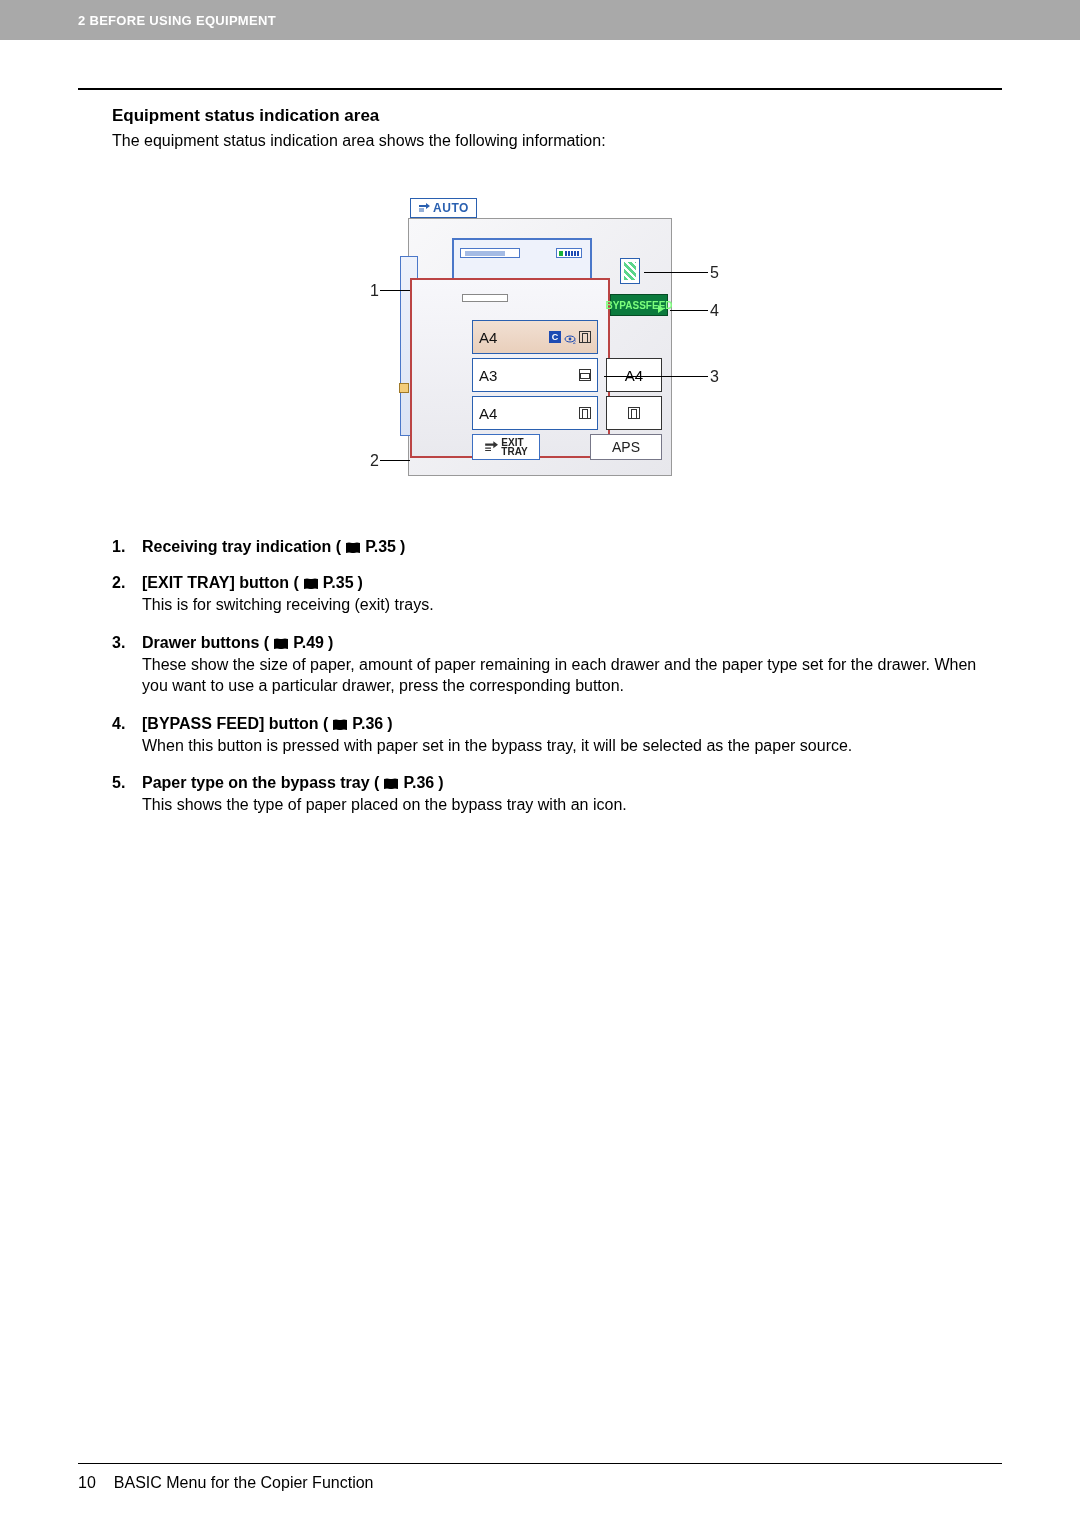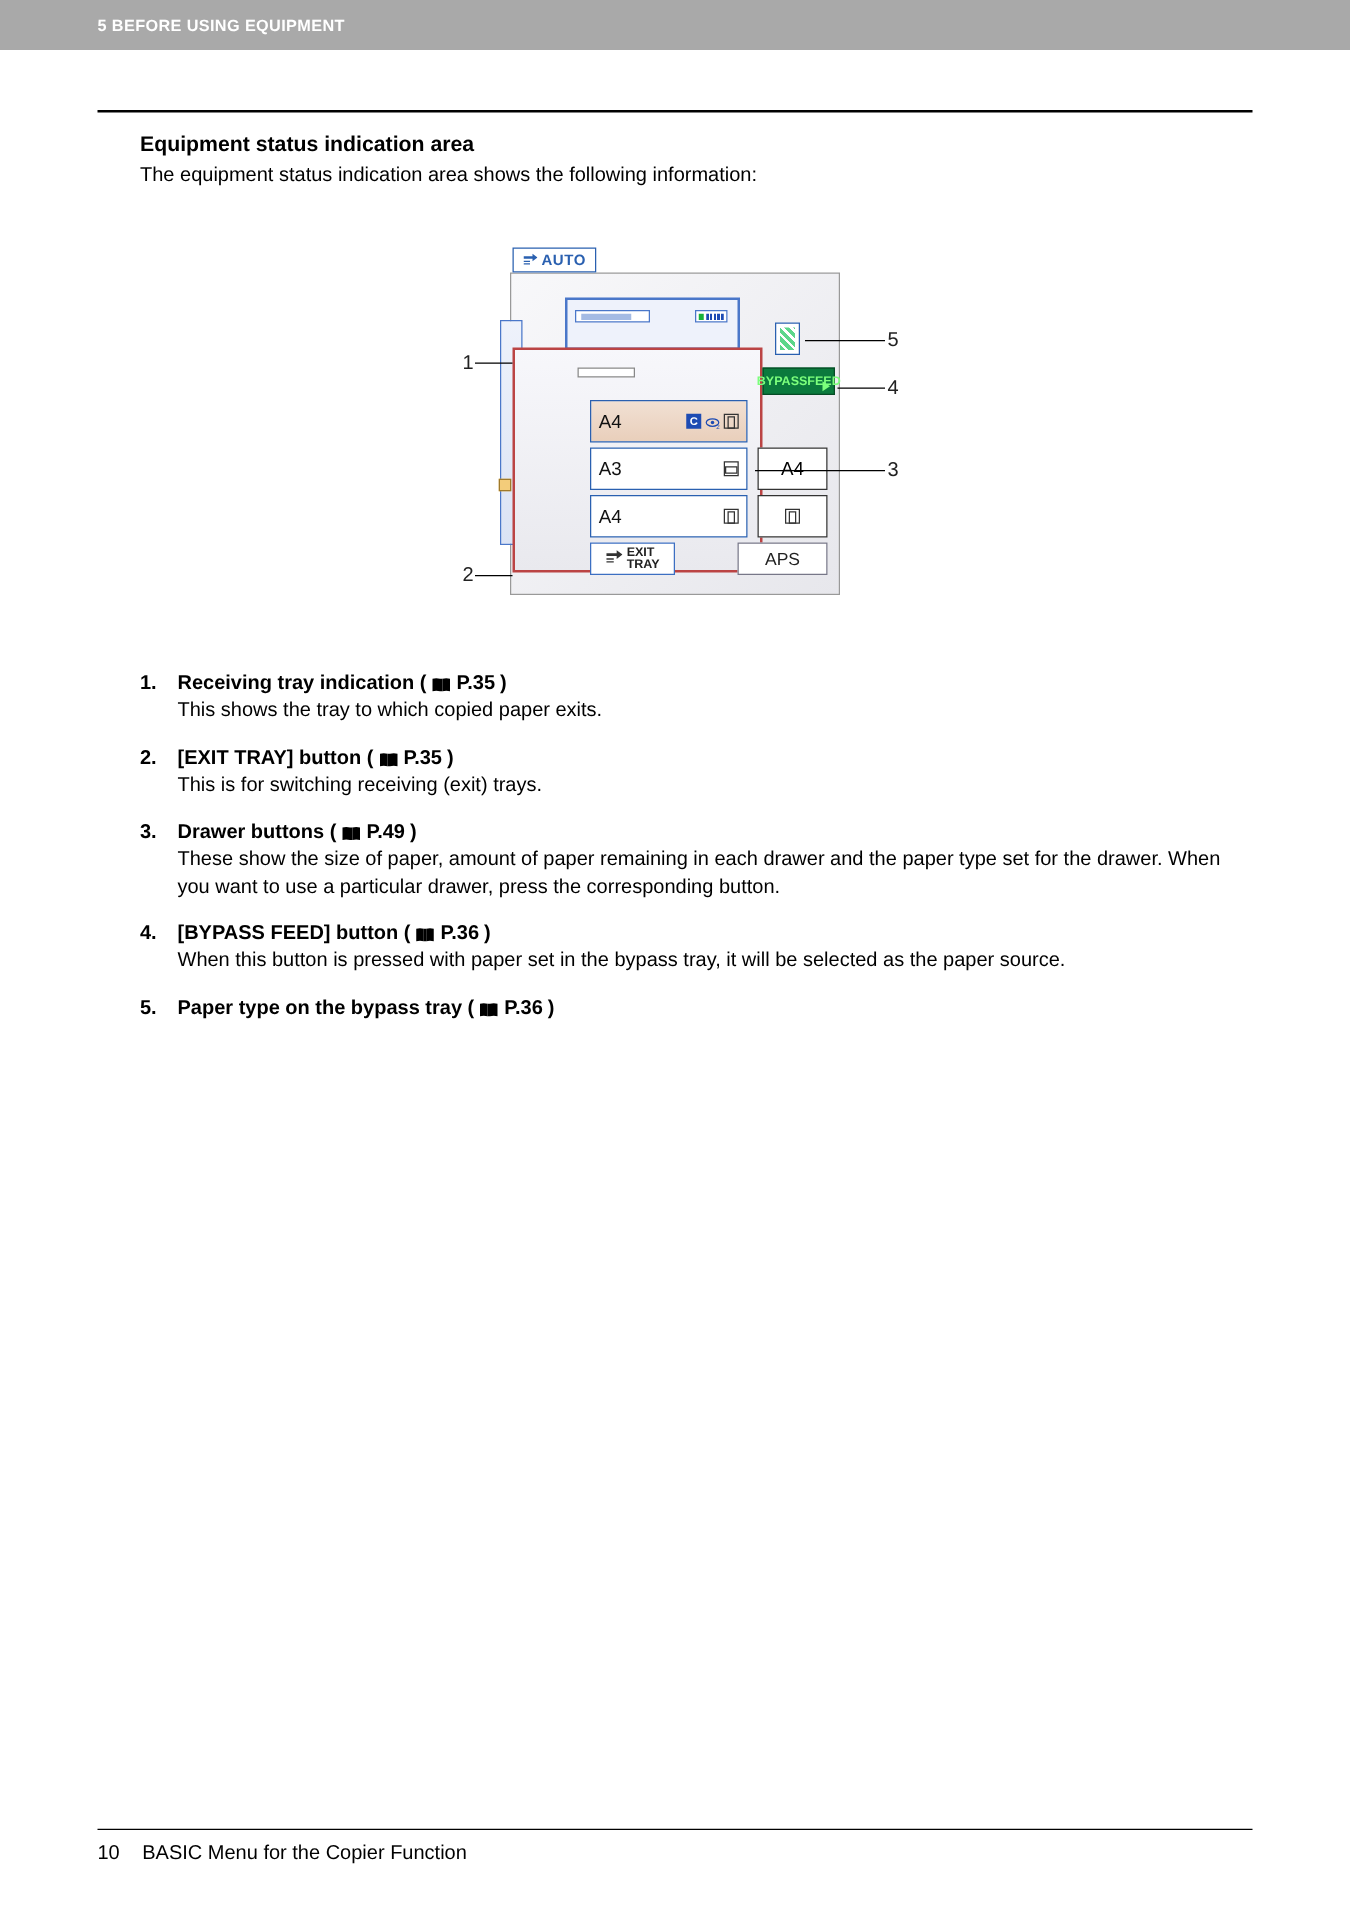--- a/index.html
+++ b/index.html
@@ -222,21 +222,21 @@
     display: flex;
     gap: 18px;
     align-items: baseline;
   }
   .footer .pg { font-size: 16px; }
 </style>
 </head>
 <body>
 
 <div class="header-bar">
-  <span>5 BEFORE USING EQUIPMENT</span>
+  <span>2 BEFORE USING EQUIPMENT</span>
 </div>
 
 <div class="content">
   <hr class="top-rule">
   <div class="section-title">Equipment status indication area</div>
   <div class="section-intro">The equipment status indication area shows the following information:</div>
 
   <div class="diagram-wrap">
     <div class="diagram">
       <div class="panel"></div>
@@ -328,21 +328,20 @@
             <span>Receiving tray indication (</span>
             <span class="book-icon">
               <svg viewBox="0 0 16 12">
                 <path d="M1 1 Q4 0 7 1 L7 11 Q4 10 1 11 Z M9 1 Q12 0 15 1 L15 11 Q12 10 9 11 Z" fill="#000"></path>
                 <rect x="7" y="1" width="2" height="10" fill="#000"></rect>
               </svg>
             </span>
             <span class="page-ref">P.35</span>
             <span>)</span>
           </div>
-          <div class="desc">This shows the tray to which copied paper exits.</div>
         </div>
       </div>
       <div class="item">
         <div class="num">2.</div>
         <div class="body">
           <div class="title-row">
             <span>[EXIT TRAY] button (</span>
             <span class="book-icon">
               <svg viewBox="0 0 16 12">
                 <path d="M1 1 Q4 0 7 1 L7 11 Q4 10 1 11 Z M9 1 Q12 0 15 1 L15 11 Q12 10 9 11 Z" fill="#000"></path>
@@ -396,20 +395,21 @@
             <span>Paper type on the bypass tray (</span>
             <span class="book-icon">
               <svg viewBox="0 0 16 12">
                 <path d="M1 1 Q4 0 7 1 L7 11 Q4 10 1 11 Z M9 1 Q12 0 15 1 L15 11 Q12 10 9 11 Z" fill="#000"></path>
                 <rect x="7" y="1" width="2" height="10" fill="#000"></rect>
               </svg>
             </span>
             <span class="page-ref">P.36</span>
             <span>)</span>
           </div>
+          <div class="desc">This shows the type of paper placed on the bypass tray with an icon.</div>
         </div>
       </div>
     </div>
 </div>
 
 <div class="footer">
   <hr>
   <div class="line">
     <span class="pg">10</span>
     <span>BASIC Menu for the Copier Function</span>

